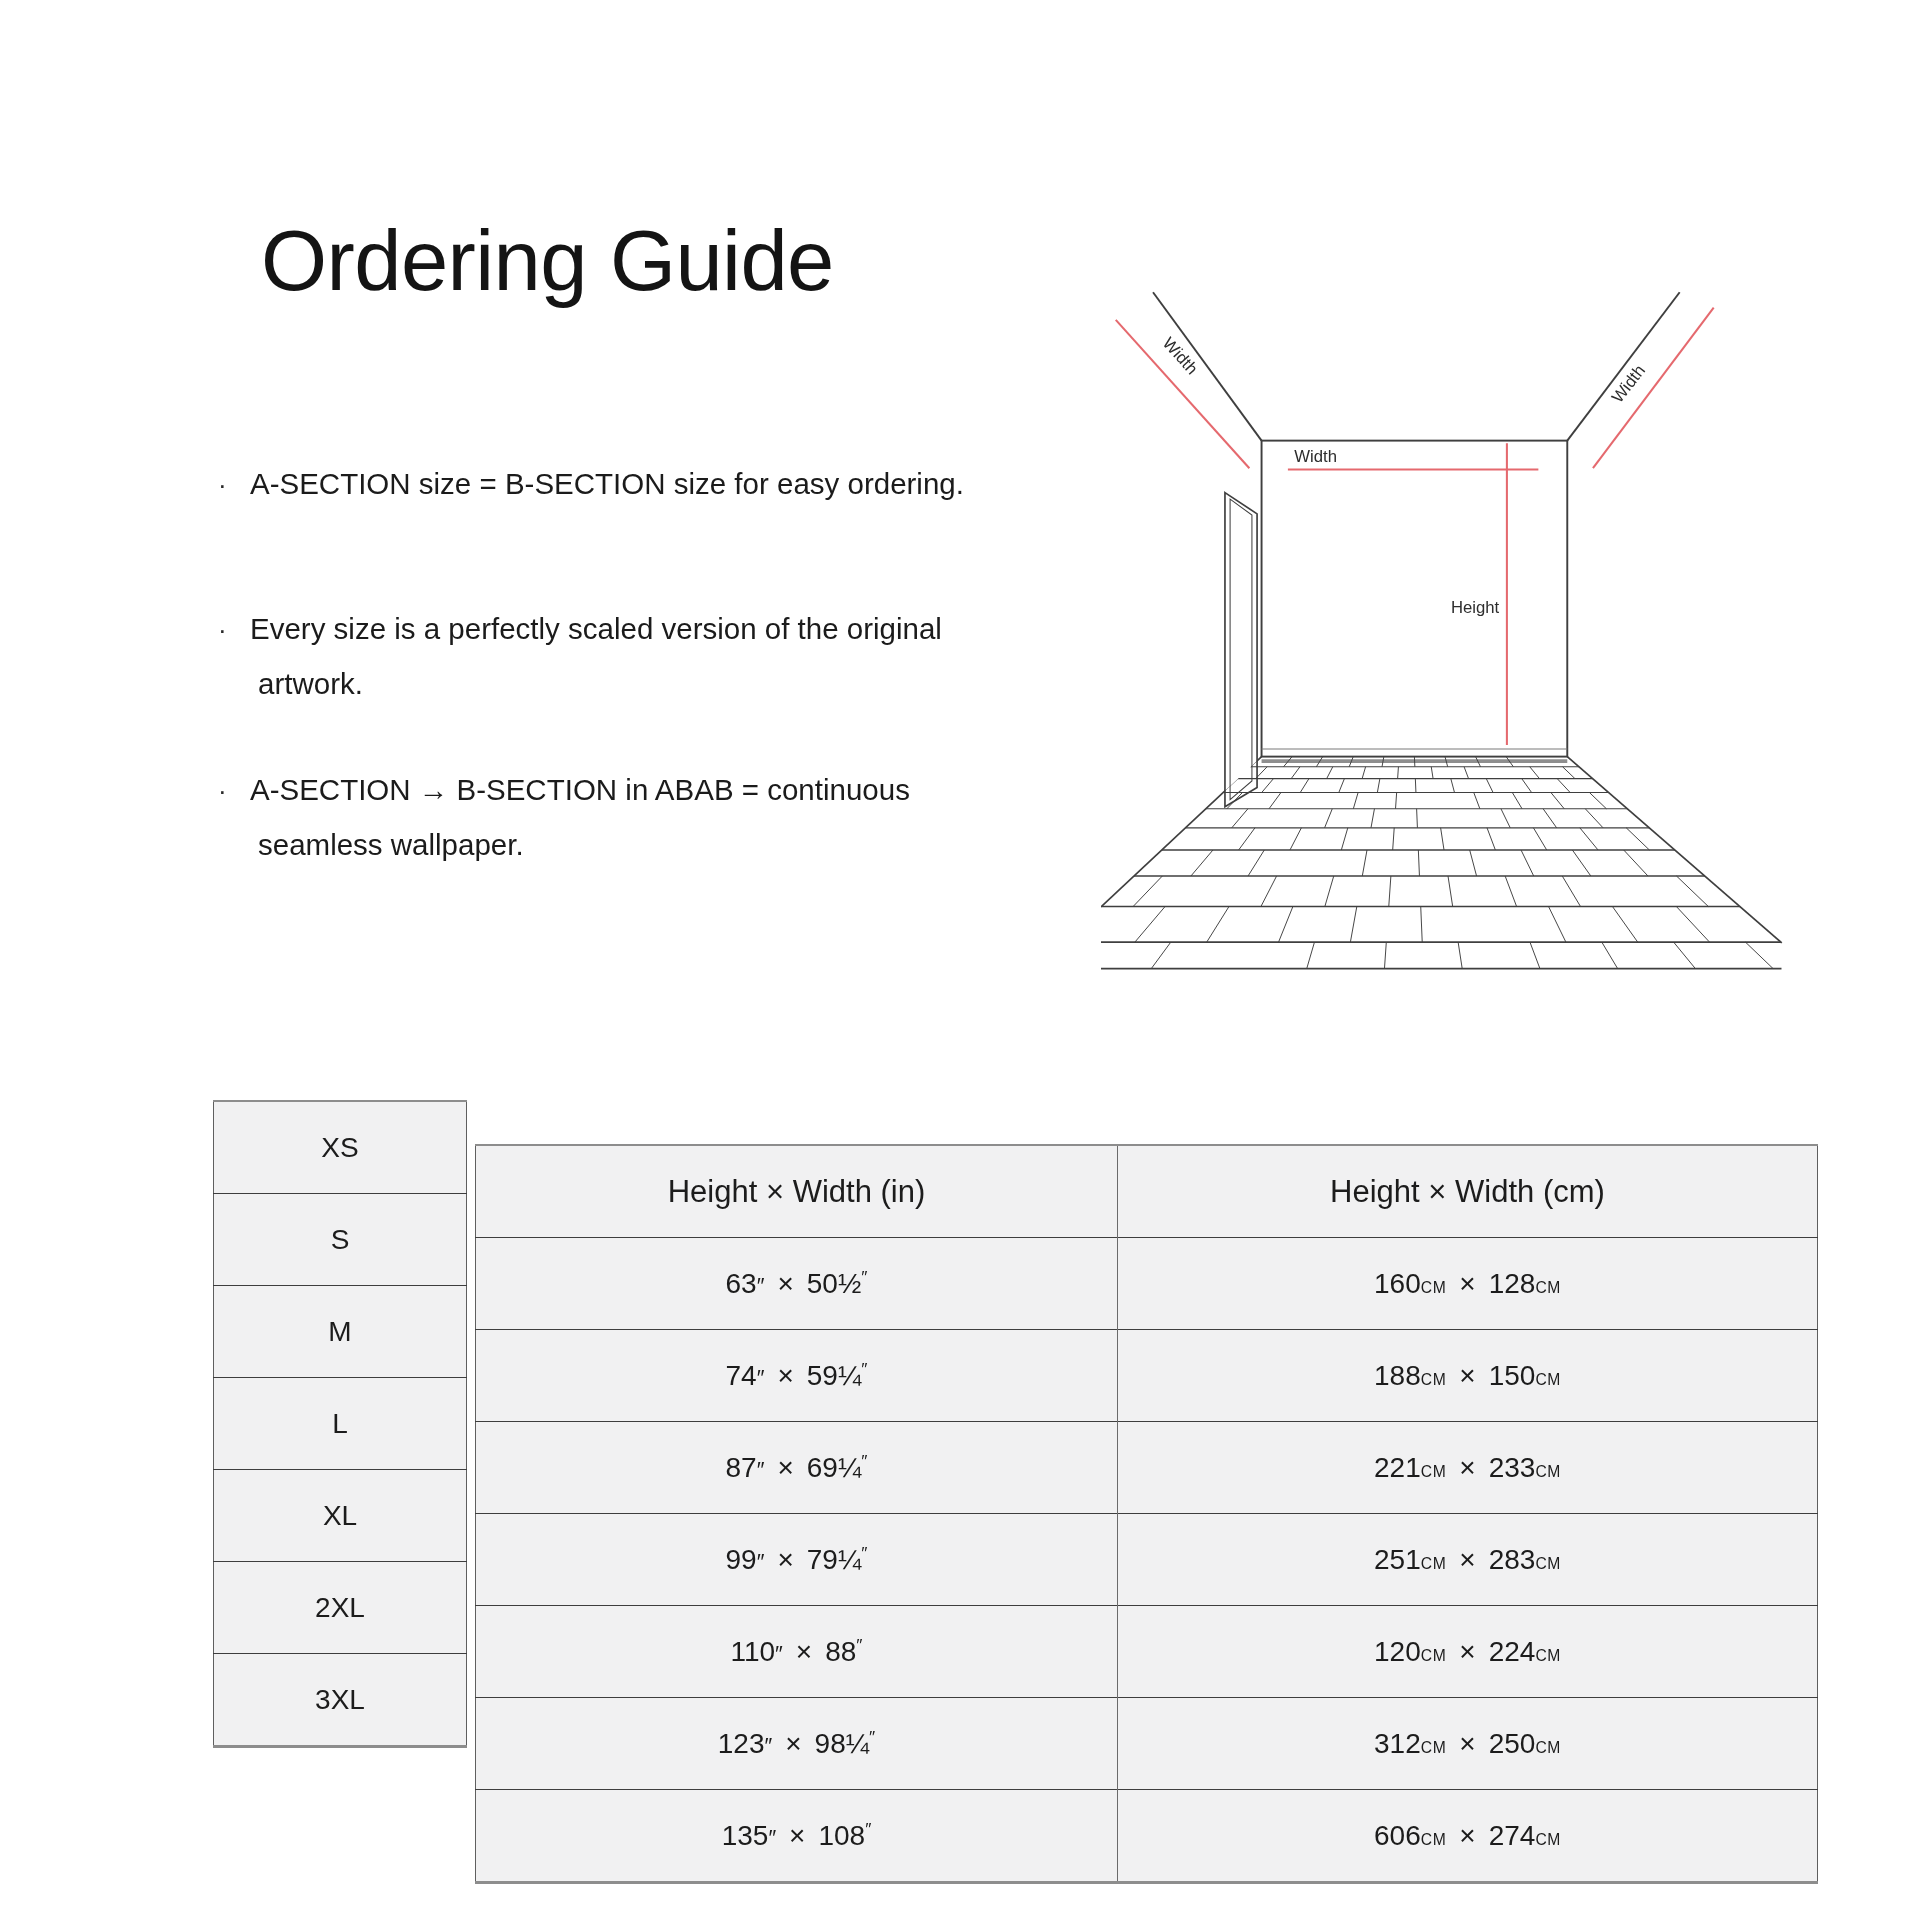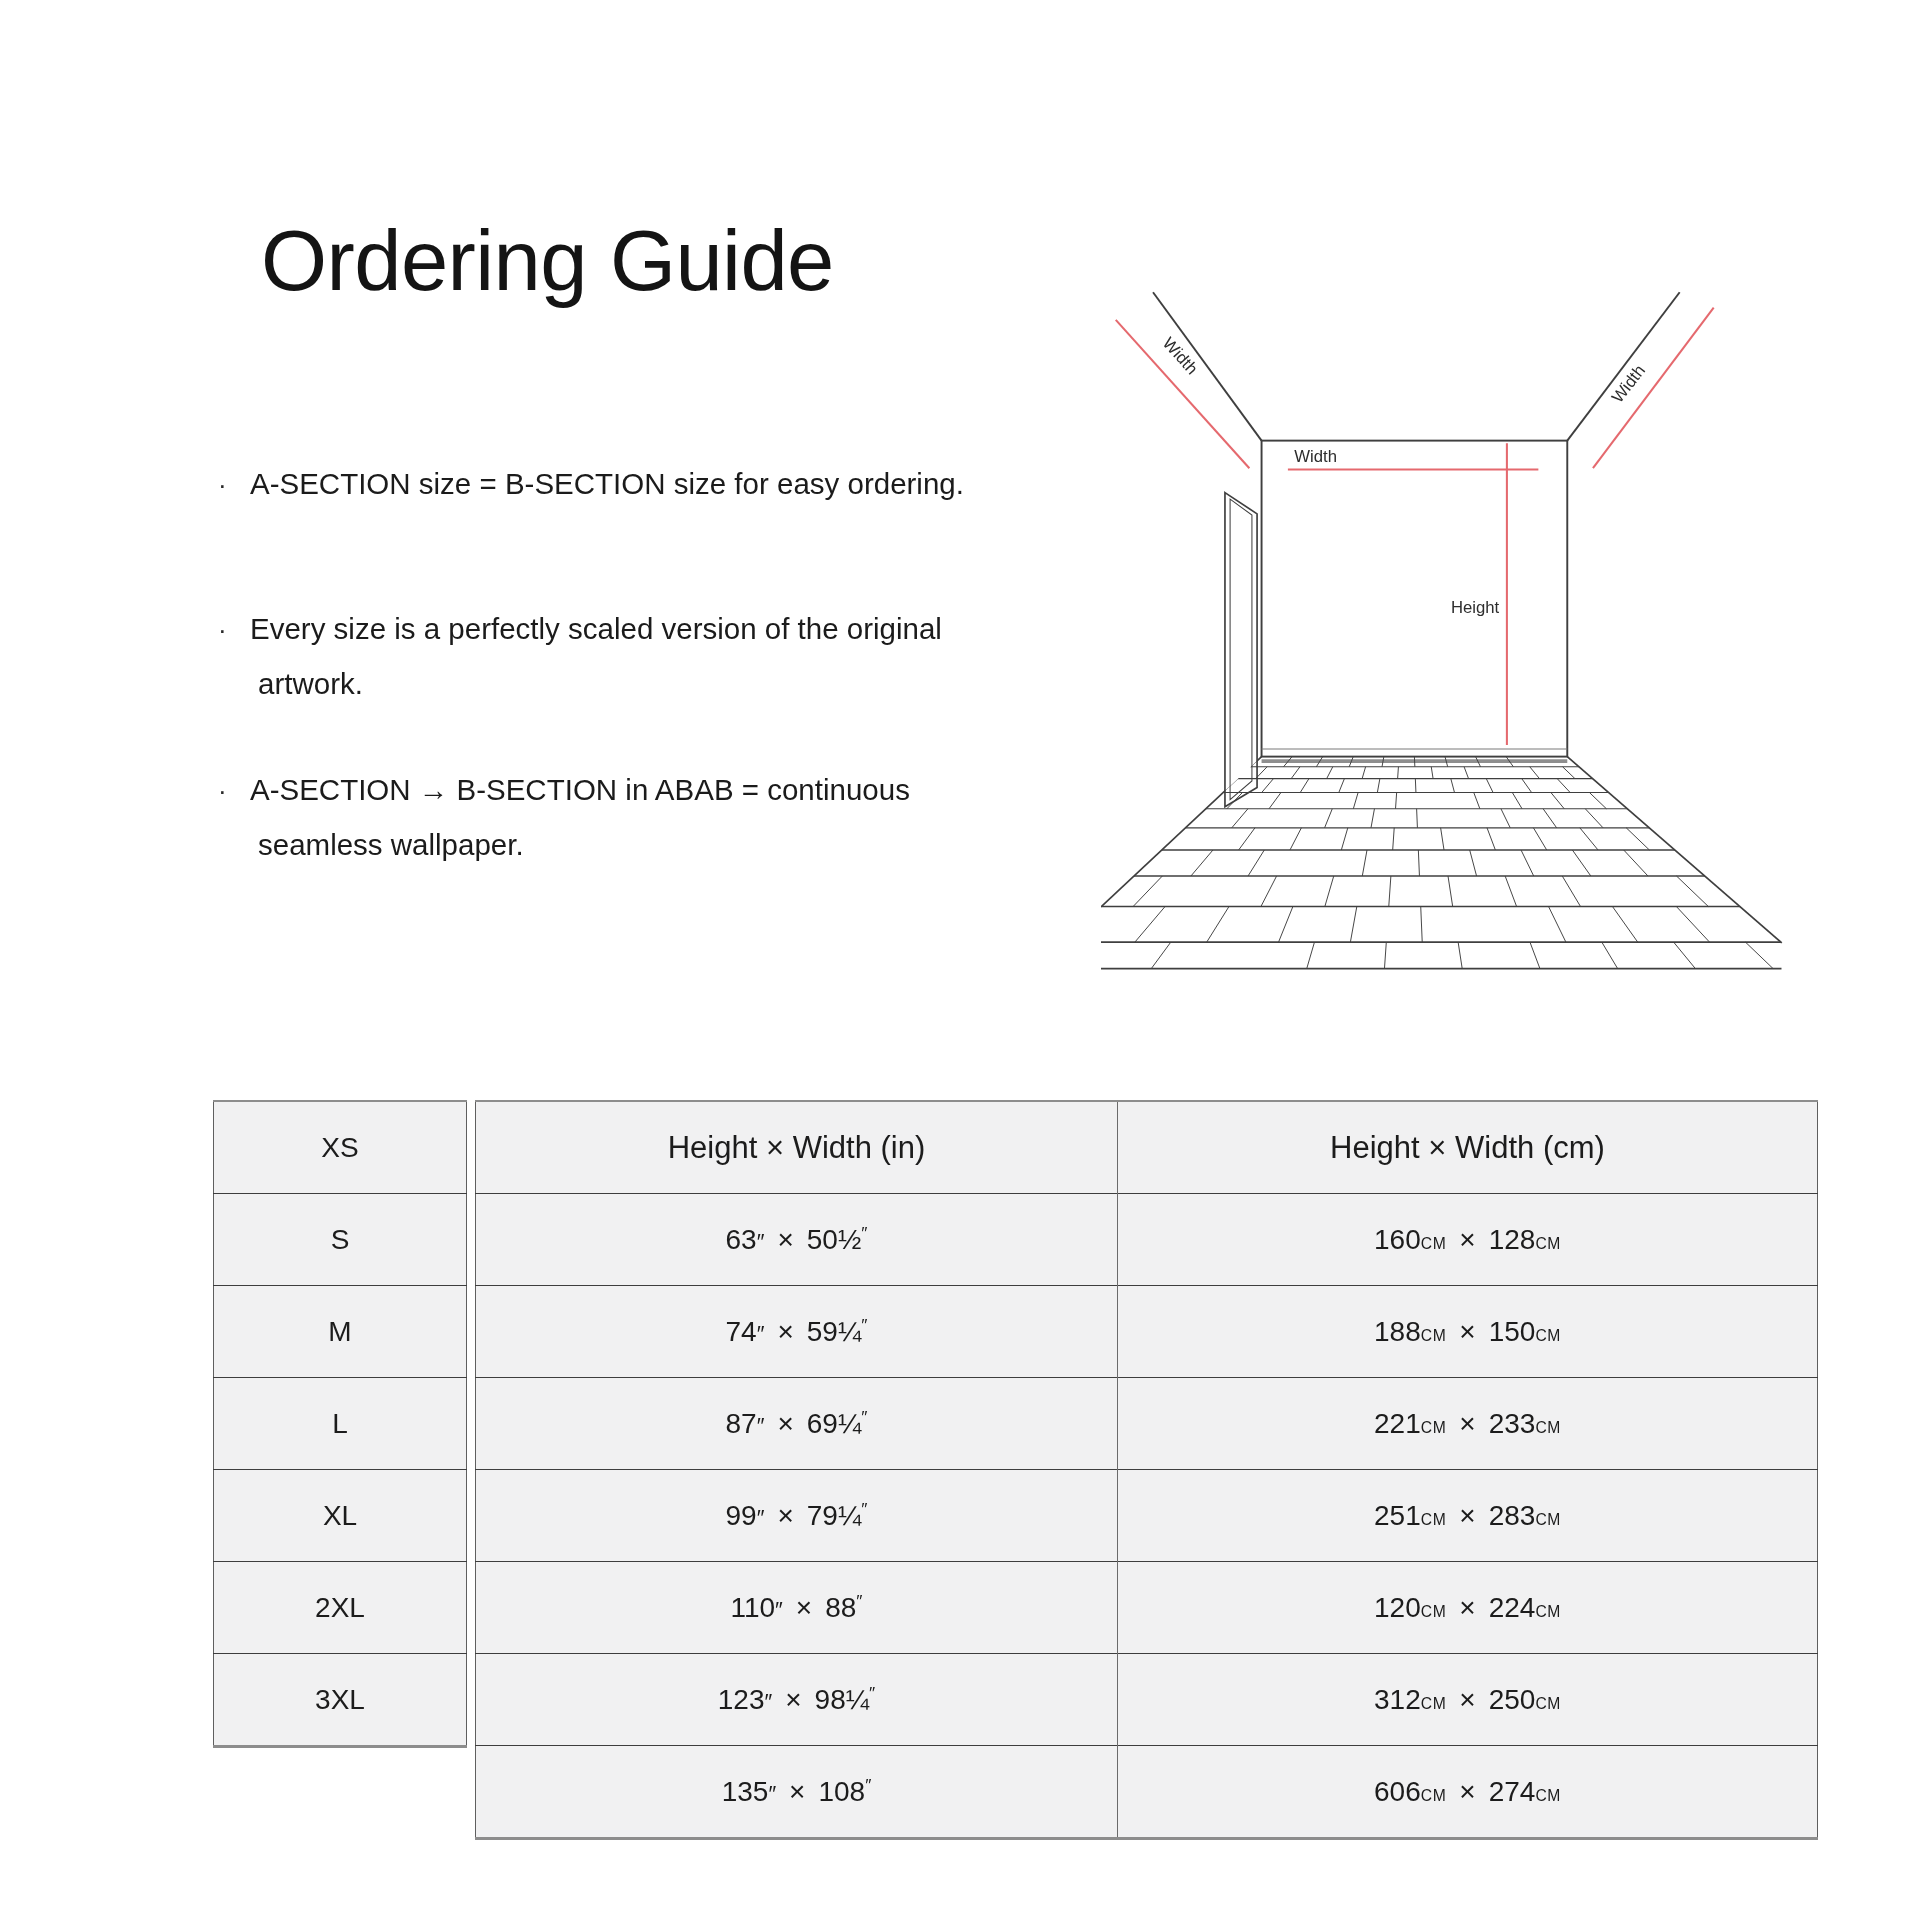--- a/index.html
+++ b/index.html
@@ -34,21 +34,21 @@
     border-top:2.6px solid #8d8d8d;border-bottom:3.2px solid #8d8d8d;
   }
   .tbl th,.tbl td{
     text-align:center;vertical-align:middle;font-weight:400;color:#1c1c1c;
     height:91px;padding:0;white-space:nowrap;
   }
   .tbl tr:not(:first-child) th,.tbl tr:not(:first-child) td{border-top:1.6px solid #3e3e3e;}
   .tbl th{font-size:31px;}
   .tbl td{font-size:28px;}
   #size-table{left:213px;top:1100px;width:254px;}
-  #meas-table{left:475px;top:1100px;width:1342px;}
+  #meas-table{left:475px;top:1144px;width:1342px;}
   #meas-table th:nth-child(2),#meas-table td:nth-child(2){border-left:1.3px solid #6b6b6b;}
   .pr{font-size:0.78em;}
   .pr-sup{font-size:0.62em;vertical-align:0.55em;}
   .x-sep{margin:0 13px;}
   .unit{font-size:0.56em;text-transform:uppercase;letter-spacing:0.6px;}
 </style>
 </head>
 <body>
 
 <div class="page-title">Ordering Guide</div>

